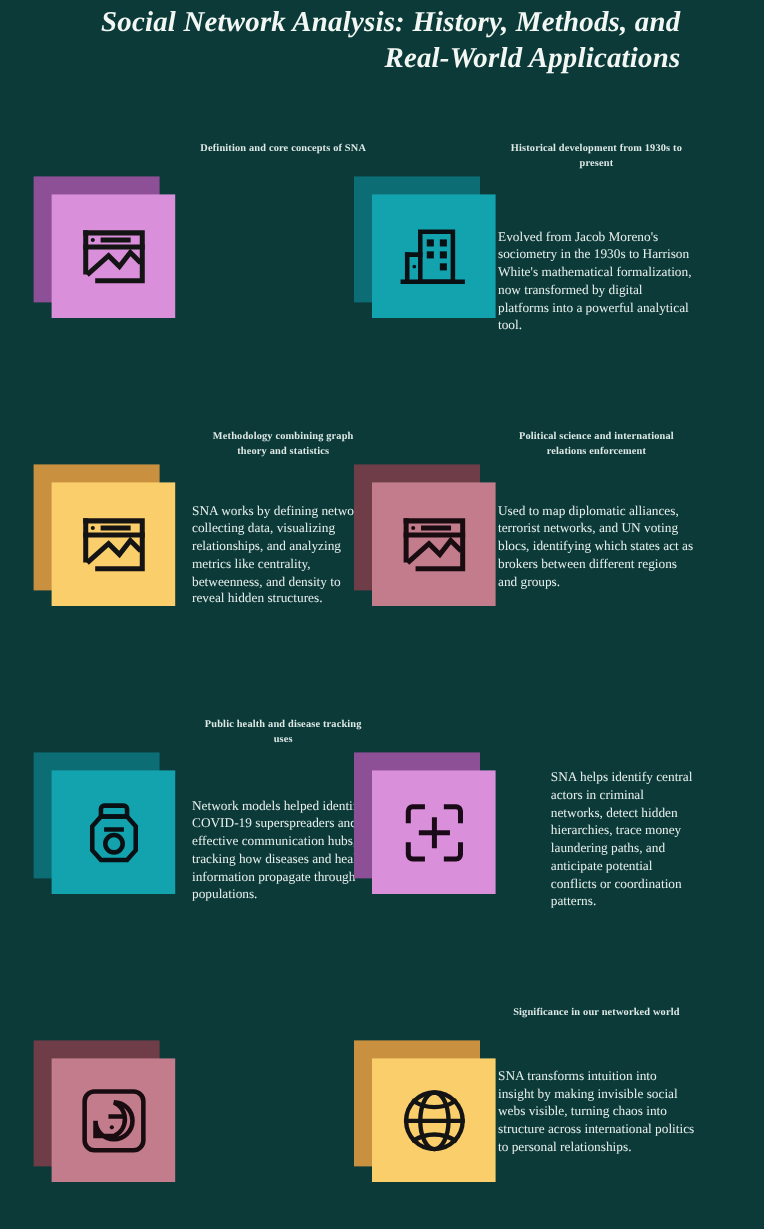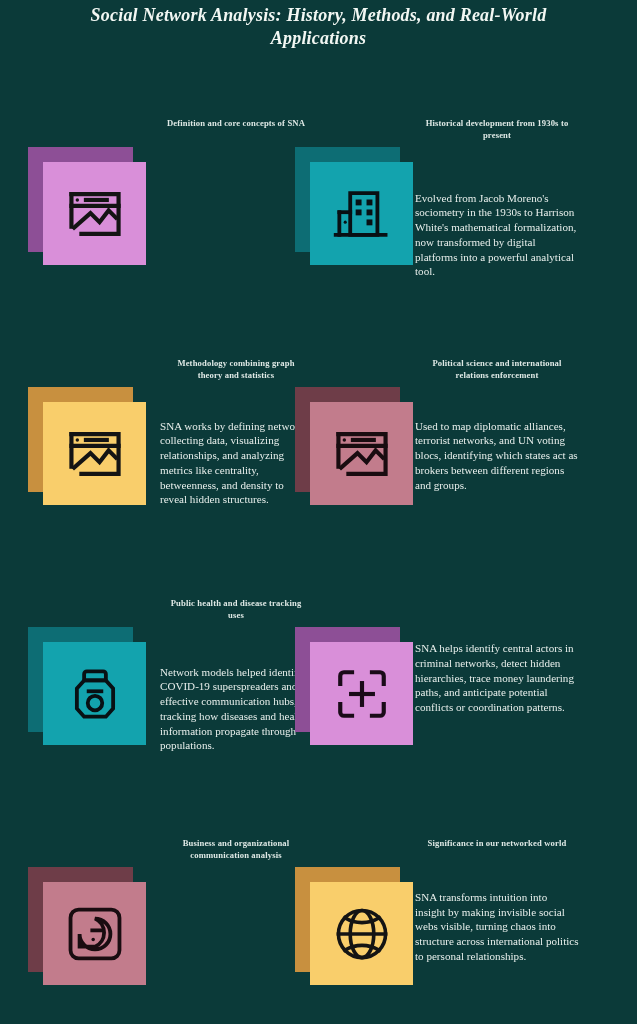--- a/index.html
+++ b/index.html
@@ -20,24 +20,25 @@
     position:absolute;
     left:0; top:4px;
     width:637px;
     padding:0 70px;
     text-align:center;
   }
   .title {
     font-family:"Liberation Serif", serif;
     font-style:italic;
     font-weight:bold;
-    font-size:18px;
+    font-size:24px;
     line-height:1.27;
     color:#f2f7f3;
     letter-spacing:0.2px;
+    text-align:right;
   }
 
   
   .grid {
     position:absolute;
     left:0; top:118px;
     width:637px;
   }
   .row { display:flex; width:534px; }
   .cell {
@@ -232,42 +233,41 @@
        <path d="M43 8 H52 A4 4 0 0 1 56 12 V21"></path>
        <path d="M56 43 V52 A4 4 0 0 1 52 56 H43"></path>
        <path d="M21 56 H12 A4 4 0 0 1 8 52 V43"></path>
        <path d="M32 20 V44"></path>
        <path d="M20 32 H44"></path>
      </svg>
               </span>
           </div>
         </div>
         <div class="txt">
-          <div class="card-body" style="color: rgb(232, 239, 236);">SNA helps identify central actors in criminal networks, detect hidden hierarchies, trace money laundering paths, and anticipate potential conflicts or coordination patterns.</div>
+          <div class="card-body" style="color: rgb(232, 239, 236); margin-left: 44px;">SNA helps identify central actors in criminal networks, detect hidden hierarchies, trace money laundering paths, and anticipate potential conflicts or coordination patterns.</div>
         </div>
       </div>
     </div>
 
     <div class="row last">
       <div class="cell left">
         <div class="art">
           <div class="shadow" style="background: rgb(110, 61, 72);"></div>
           <div class="tile" style="background: rgb(194, 124, 140);">
             <span class="icon-slot">
                 <svg viewBox="0 0 64 64" stroke-linecap="square" stroke-linejoin="miter" fill="none" stroke="#190c10" stroke-width="4.2">
        <rect x="5" y="5" width="54" height="54" rx="9"></rect>
        <path d="M32 15 A17 17 0 1 1 15 32 V46 H32 A17 17 0 0 0 32 15 Z"></path>
        <path d="M29 28 H40"></path>
        <circle cx="30" cy="38" r="1.9" fill="#190c10" stroke="none"></circle>
      </svg>
               </span>
           </div>
         </div>
         <div class="txt">
-          <div class="card-head" style="color: rgb(223, 233, 230);">Business and organizational communication analysis</div>
         </div>
       </div>
       <div class="cell right">
         <div class="art">
           <div class="shadow" style="background: rgb(200, 144, 63);"></div>
           <div class="tile" style="background: rgb(249, 206, 107);">
             <span class="icon-slot">
                 <svg viewBox="0 0 64 64" stroke-linecap="square" stroke-linejoin="miter" fill="none" stroke="#141414" stroke-width="4.0">
        <circle cx="32" cy="32" r="26"></circle>
        <path d="M6 32 H58"></path>

